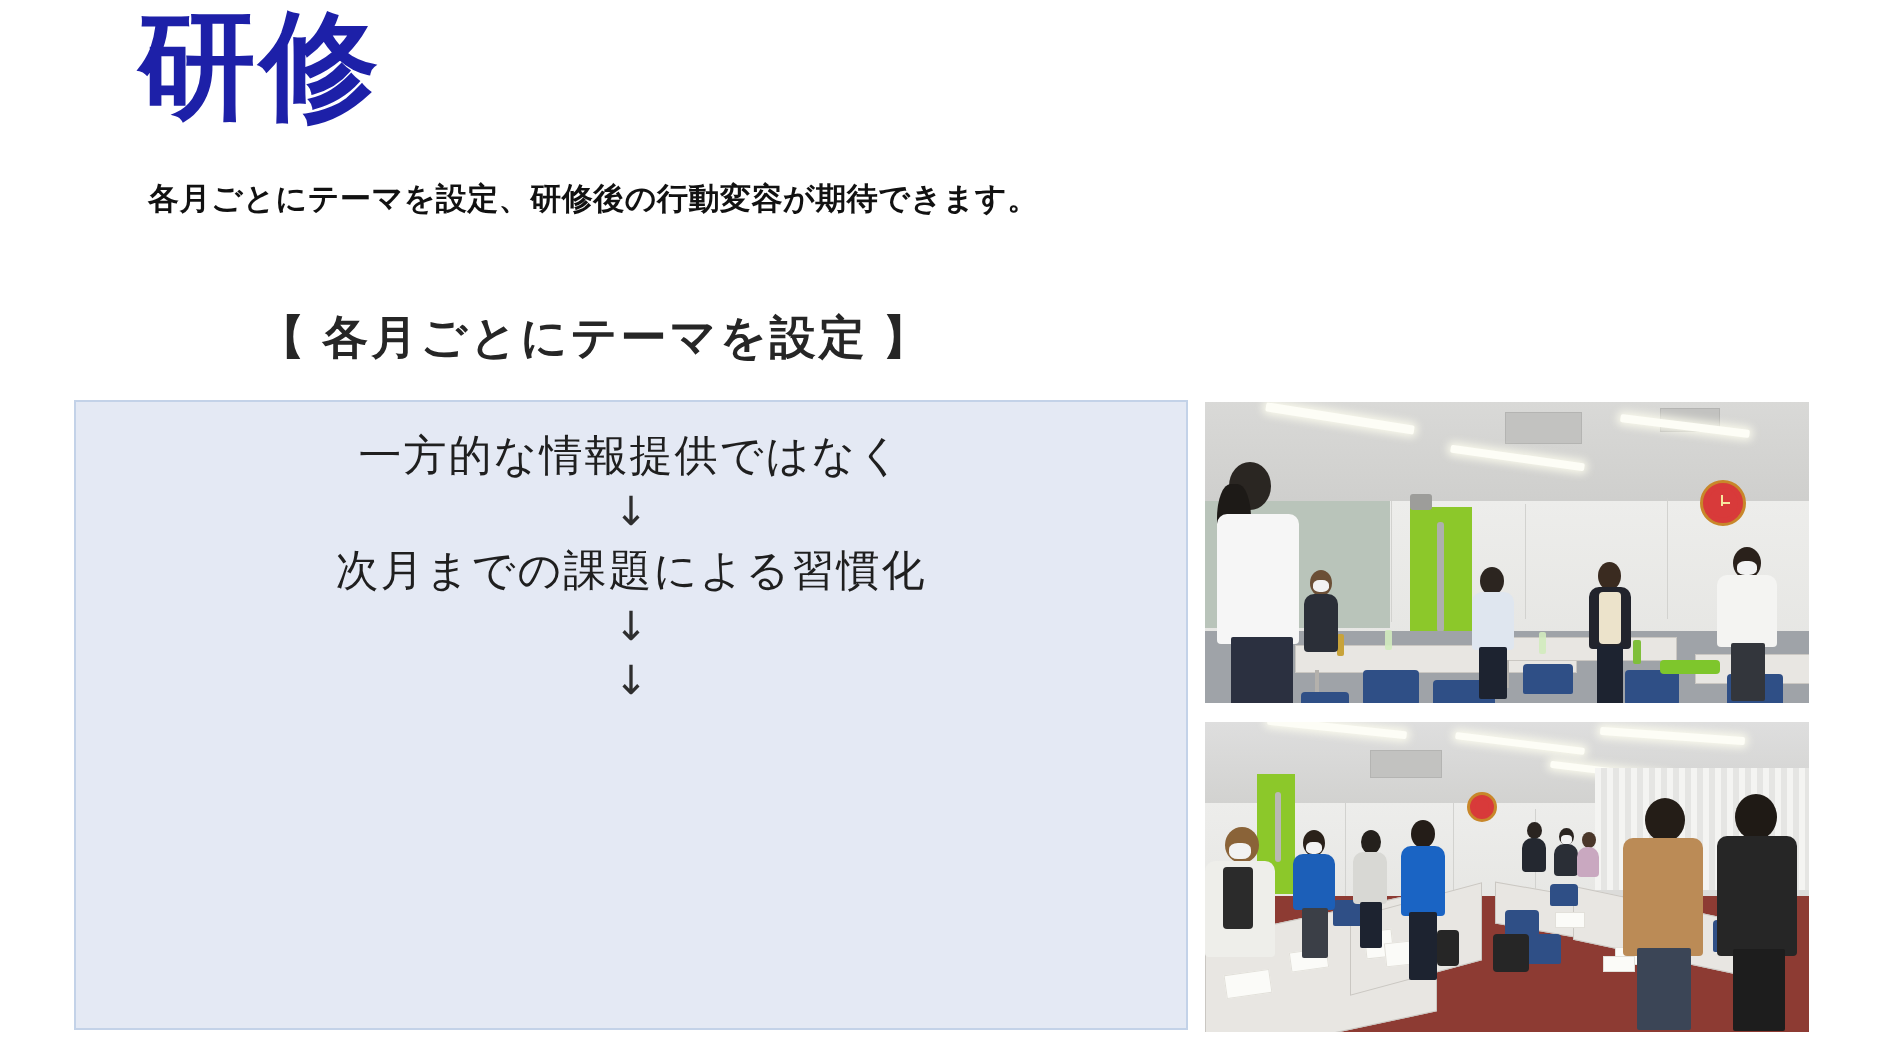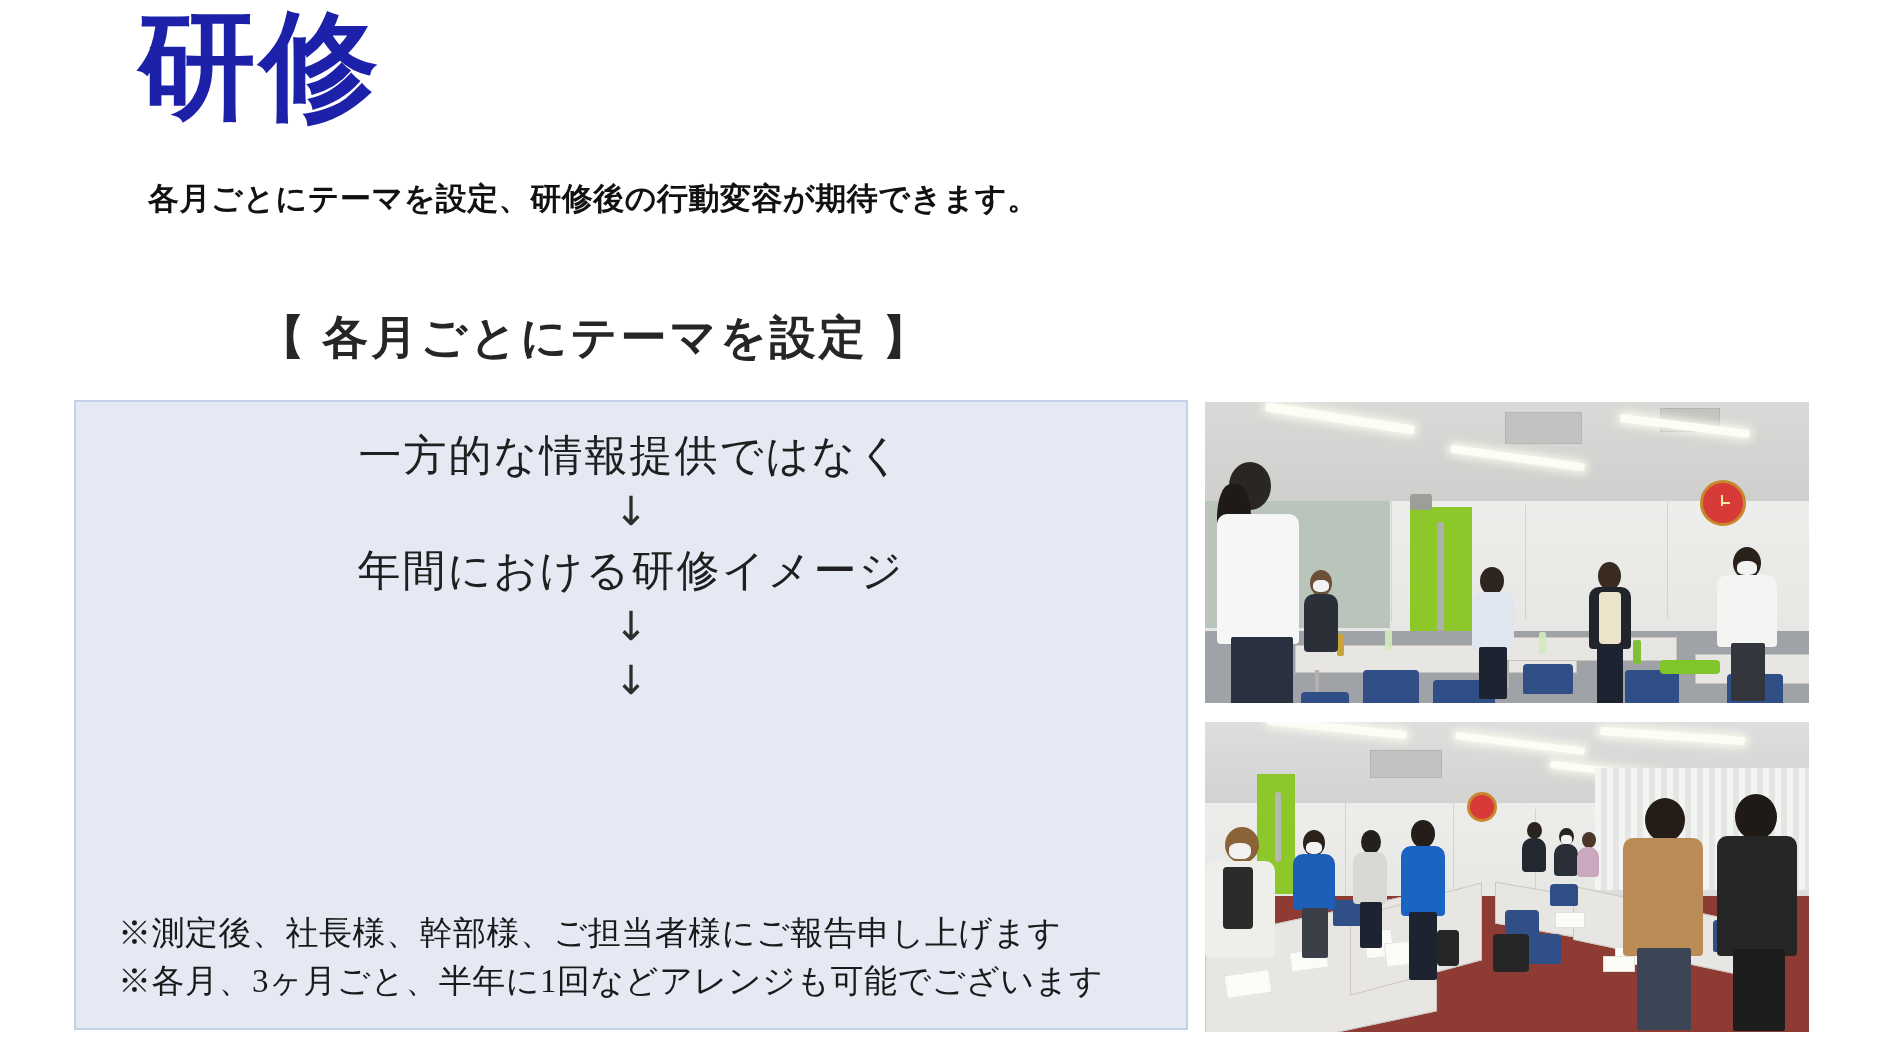--- a/index.html
+++ b/index.html
@@ -163,29 +163,25 @@
   <div>各月ごとにテーマを設定、研修後の行動変容が期待できます。</div>
 </div>
 
 <div class="section-heading">【 各月ごとにテーマを設定 】</div>
 
 <div class="flow-panel">
 
   <div class="flow-steps">
     <div class="flow-step">一方的な情報提供ではなく</div>
     <div class="flow-arrow">↓</div>
-    <div class="flow-step">年間における研修イメージ</div>
+    <div class="flow-step">次月までの課題による習慣化</div>
     <div class="flow-arrow">↓</div>
     <div class="flow-arrow">↓</div>
   </div>
 
-  <div class="flow-notes">
-    <div class="flow-note">※測定後、社長様、幹部様、ご担当者様にご報告申し上げます</div>
-    <div class="flow-note">※各月、3ヶ月ごと、半年に1回などアレンジも可能でございます</div>
-  </div>
 </div>
 
 <div class="photo photo-top">
   <div class="photo-inner">
 
     <div class="ceiling" style="height:33%"></div>
     <div class="ceiling-tile" style="left:300px;top:10px;width:75px;height:30px;"></div>
     <div class="ceiling-tile" style="left:455px;top:6px;width:58px;height:22px;"></div>
     <div class="tube" style="left:60px;top:12px;width:150px;height:9px;transform:rotate(9deg);"></div>
     <div class="tube" style="left:245px;top:52px;width:135px;height:8px;transform:rotate(8deg);"></div>

